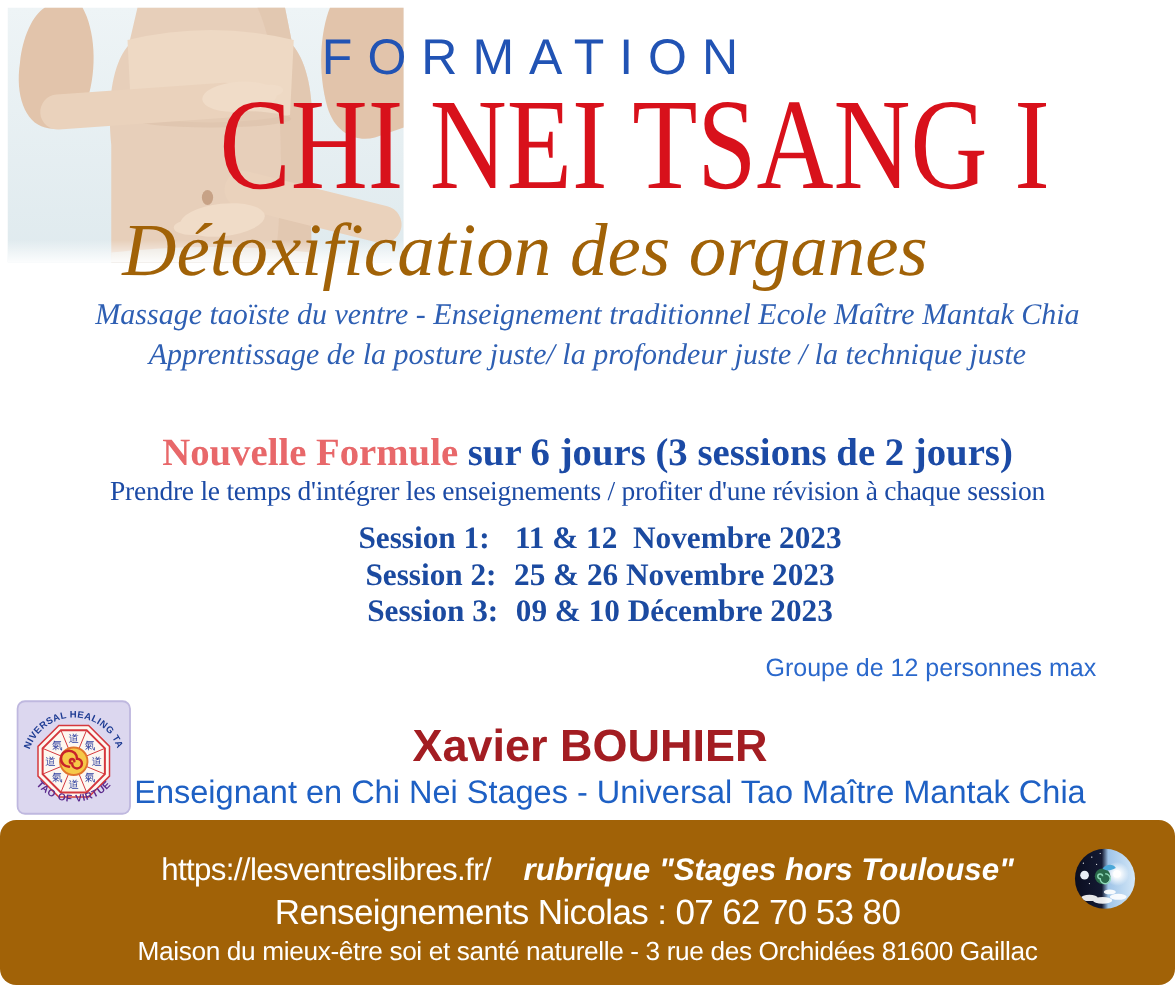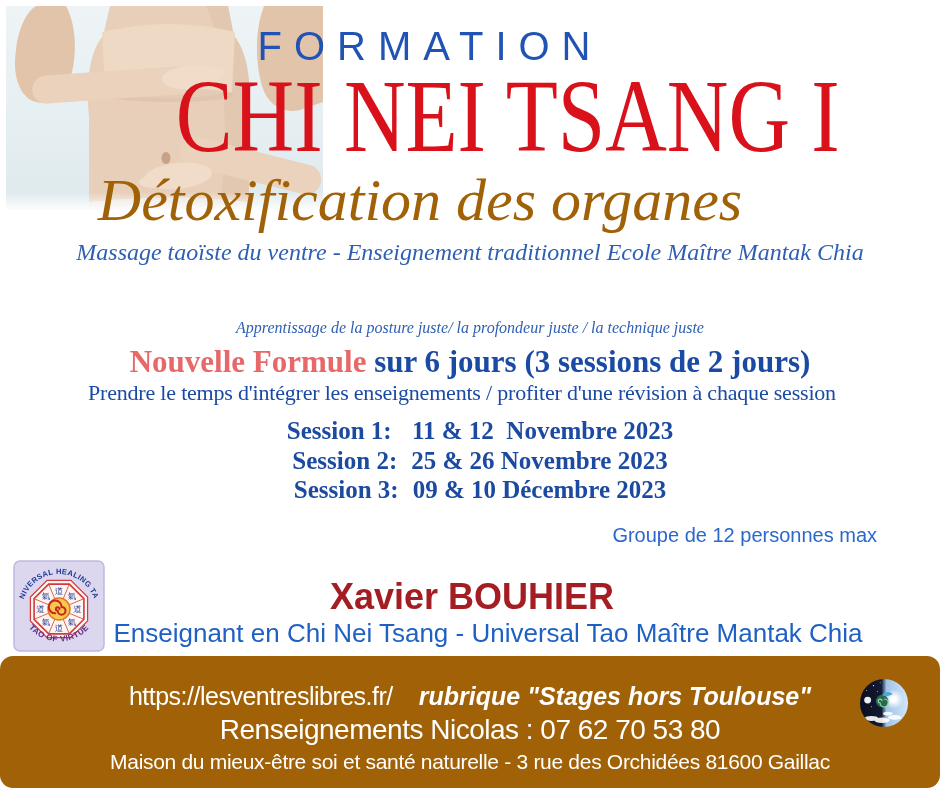--- a/index.html
+++ b/index.html
@@ -24,21 +24,21 @@
   .subtitle{
     left:0;top:166px;width:840px;text-align:center;
     font-family:"Liberation Serif",serif;font-style:italic;
     font-size:60px;color:#a16207;white-space:nowrap;
   }
   .taglines{
     left:7px;top:236px;width:926px;text-align:center;
     font-family:"Liberation Serif",serif;font-style:italic;color:#2e5fb3;
   }
   .tagline-1{font-size:24px;line-height:32px;white-space:nowrap;}
-  .tagline-2{font-size:16px;line-height:32px;white-space:nowrap;margin-top:44px;}
+  .tagline-2{font-size:24px;line-height:32px;white-space:nowrap;}
   
   .formula{
     left:0;top:344px;width:940px;text-align:center;white-space:nowrap;
     font-family:"Liberation Serif",serif;font-weight:bold;font-size:31px;
   }
   .formula .hl{color:#e8686a;}
   .formula .rest{color:#1b4aa5;}
   .formula-note{
     left:0;top:380px;width:924px;text-align:center;white-space:nowrap;
     font-family:"Liberation Serif",serif;font-weight:normal;
@@ -178,21 +178,21 @@
     </defs>
     <text font-family="'Liberation Sans',sans-serif" font-size="7.6" font-weight="bold" fill="#1c3a92" letter-spacing="0.3">
       <textPath href="#uhtTop" startOffset="50%" text-anchor="middle">UNIVERSAL HEALING TAO</textPath>
     </text>
     <text font-family="'Liberation Sans',sans-serif" font-size="8" font-weight="bold" fill="#5b2a8c" letter-spacing="0.5">
       <textPath href="#uhtBottom" startOffset="50%" text-anchor="middle">TAO OF VIRTUE</textPath>
     </text>
   </svg>
 
   <div class="abs teacher-name">Xavier BOUHIER</div>
-  <div class="abs teacher-role">Enseignant en Chi Nei Tsang - Universal Tao Maître Mantak Chia</div>
+  <div class="abs teacher-role">Enseignant en Chi Nei Stages - Universal Tao Maître Mantak Chia</div>
 
   <div class="abs banner">
     <div class="banner-line b-line1"><span class="url">https://lesventreslibres.fr/</span><span class="rubrique">rubrique "Stages hors Toulouse"</span></div>
     <div class="banner-line b-line2">Renseignements Nicolas : 07 62 70 53 80</div>
     <div class="banner-line b-line3">Maison du mieux-être soi et santé naturelle - 3 rue des Orchidées 81600 Gaillac</div>
 
     <svg class="earth-logo" viewBox="0 0 52 52" aria-hidden="true">
       <defs>
         <clipPath id="earthClip">
             <circle cx="26" cy="26" r="25"></circle>

